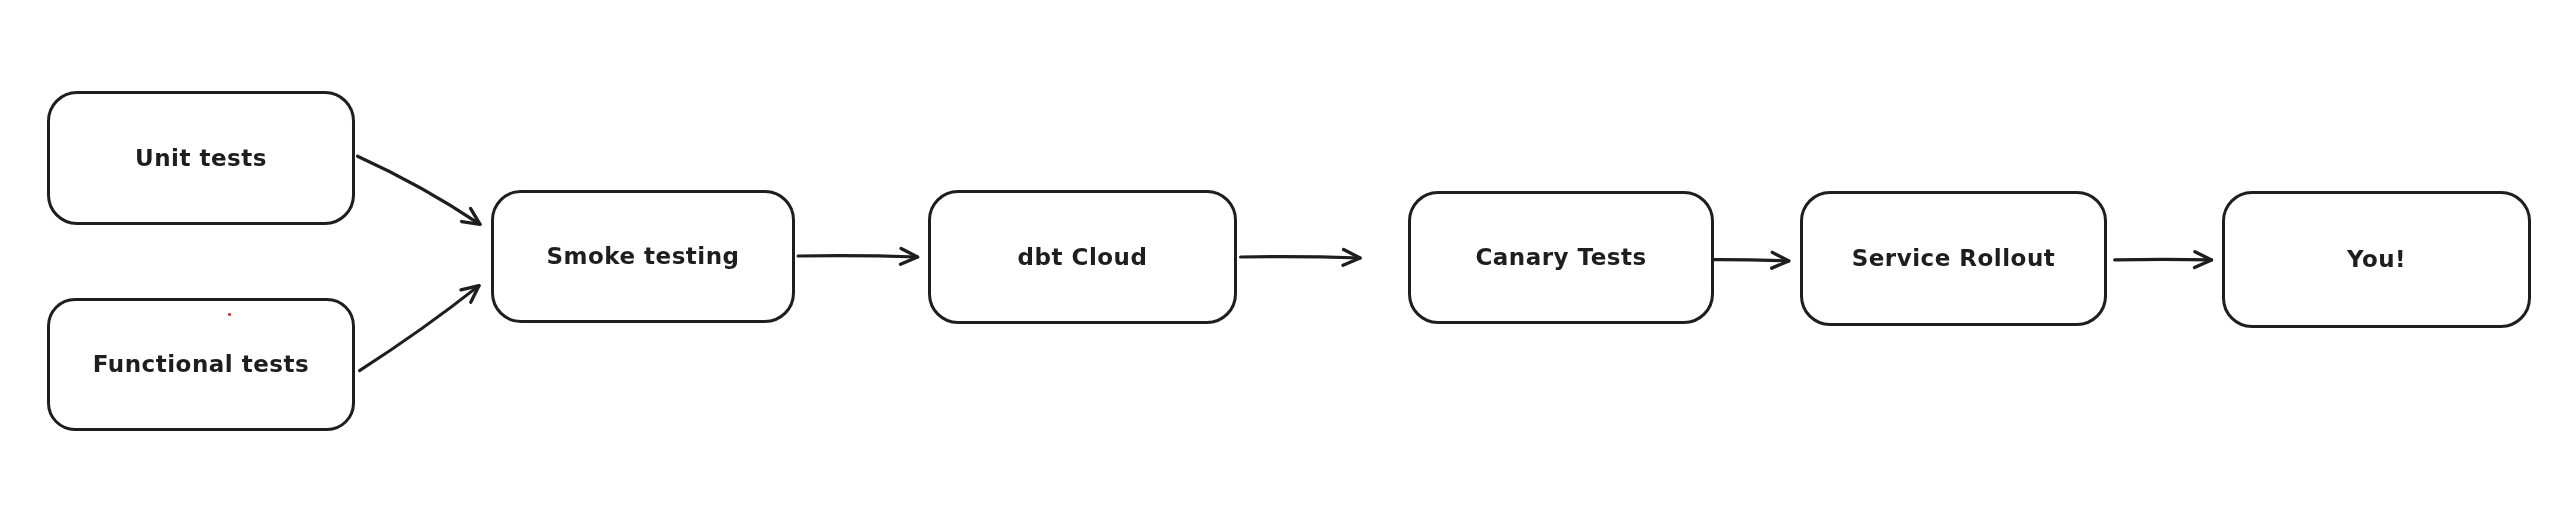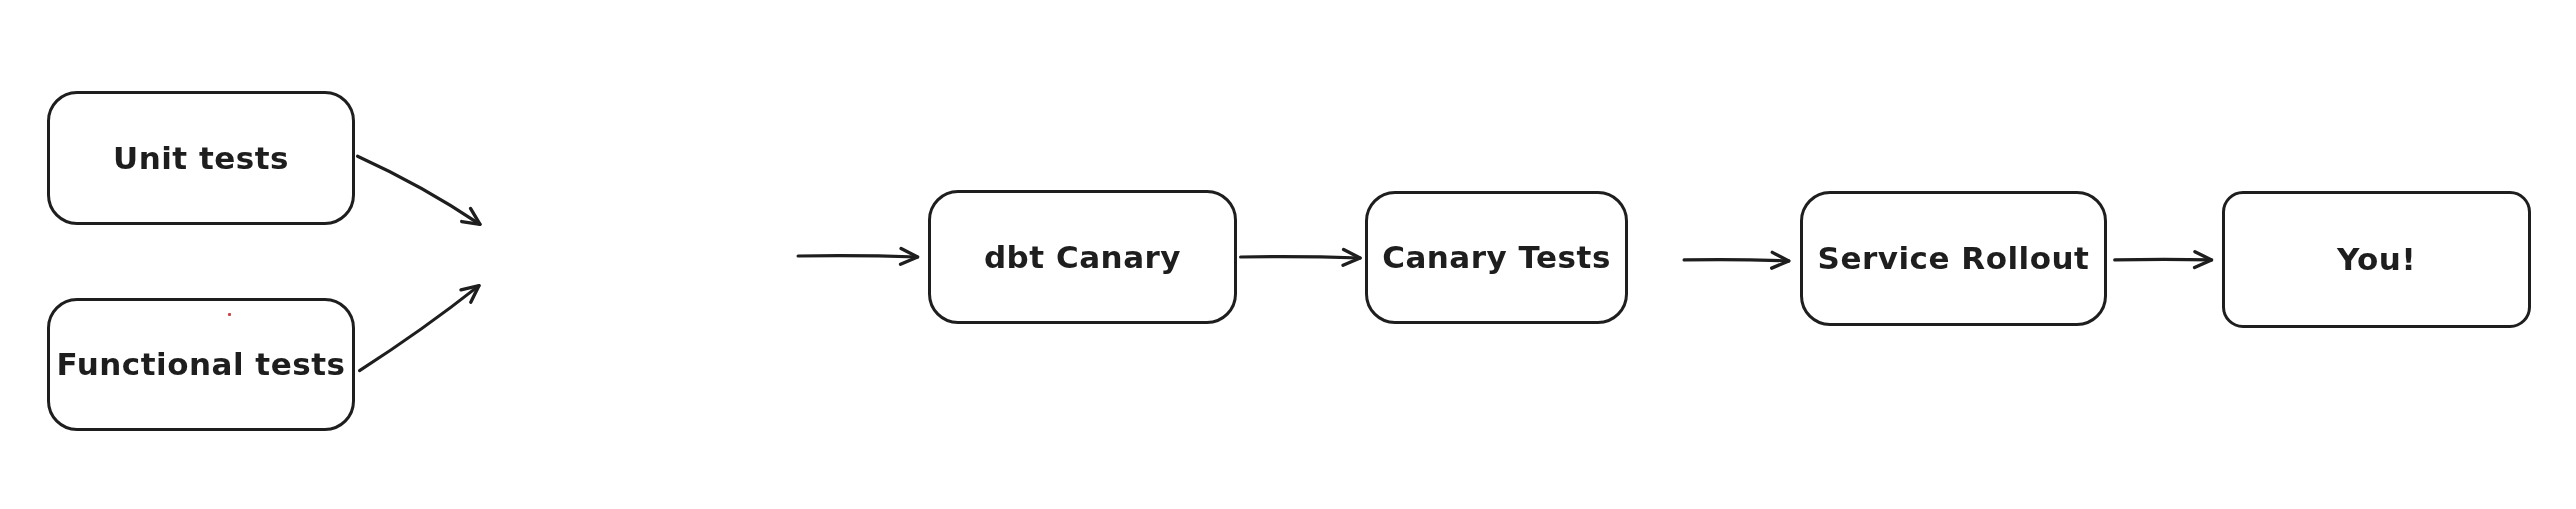--- a/index.html
+++ b/index.html
@@ -30,33 +30,33 @@
     border-radius: 30px;
     background: #ffffff;
     display: flex;
     flex-direction: column;
     align-items: center;
     justify-content: center;
     text-align: center;
   }
   .node .label {
     color: #1e1e1e;
-    font-size: 31px;
+    font-size: 23px;
     font-weight: 600;
     letter-spacing: 0.5px;
     line-height: 39px;
     white-space: nowrap;
   }
   .n-unit       { left: 47px;   top: 91px;  width: 308px; height: 134px; }
-  .n-functional { left: 47px;   top: 298px; width: 308px; height: 133px; }
+  .n-functional { left: 47px;   top: 298px; width: 308px; height: 133px; border-radius: 28px; }
   .n-smoke      { left: 491px;  top: 190px; width: 304px; height: 133px; }
   .n-dbt        { left: 928px;  top: 190px; width: 309px; height: 134px; }
-  .n-canary     { left: 1365px; top: 191px; width: 263px; height: 133px; }
+  .n-canary     { left: 1408px; top: 191px; width: 306px; height: 133px; }
   .n-phased     { left: 1800px; top: 191px; width: 307px; height: 135px; }
-  .n-you        { left: 2222px; top: 191px; width: 309px; height: 137px; border-radius: 21px; }
+  .n-you        { left: 2222px; top: 191px; width: 309px; height: 137px; }
   .artifact-dot {
     position: absolute;
     left: 228px;
     top: 313px;
     width: 3px;
     height: 3px;
     border-radius: 1px;
     background: #cc4444;
   }
 </style>
@@ -82,23 +82,26 @@
   </svg>
 
   <div class="node n-unit">
     <span class="label">Unit tests</span>
   </div>
 
   <div class="node n-functional">
     <span class="label">Functional tests</span>
   </div>
 
+  <div class="node n-smoke">
+    <span class="label">Smoke testing</span>
+  </div>
 
   <div class="node n-dbt">
-    <span class="label">dbt Canary</span>
+    <span class="label">dbt Cloud</span>
   </div>
 
   <div class="node n-canary">
     <span class="label">Canary Tests</span>
   </div>
 
   <div class="node n-phased">
     <span class="label">Service Rollout</span>
   </div>
 

